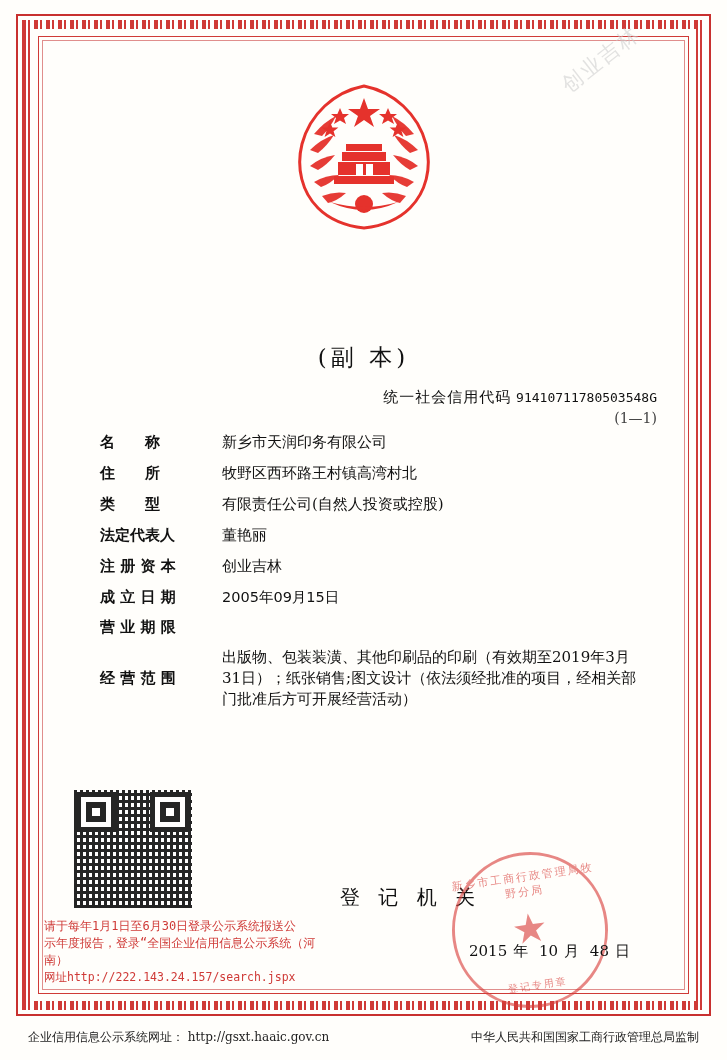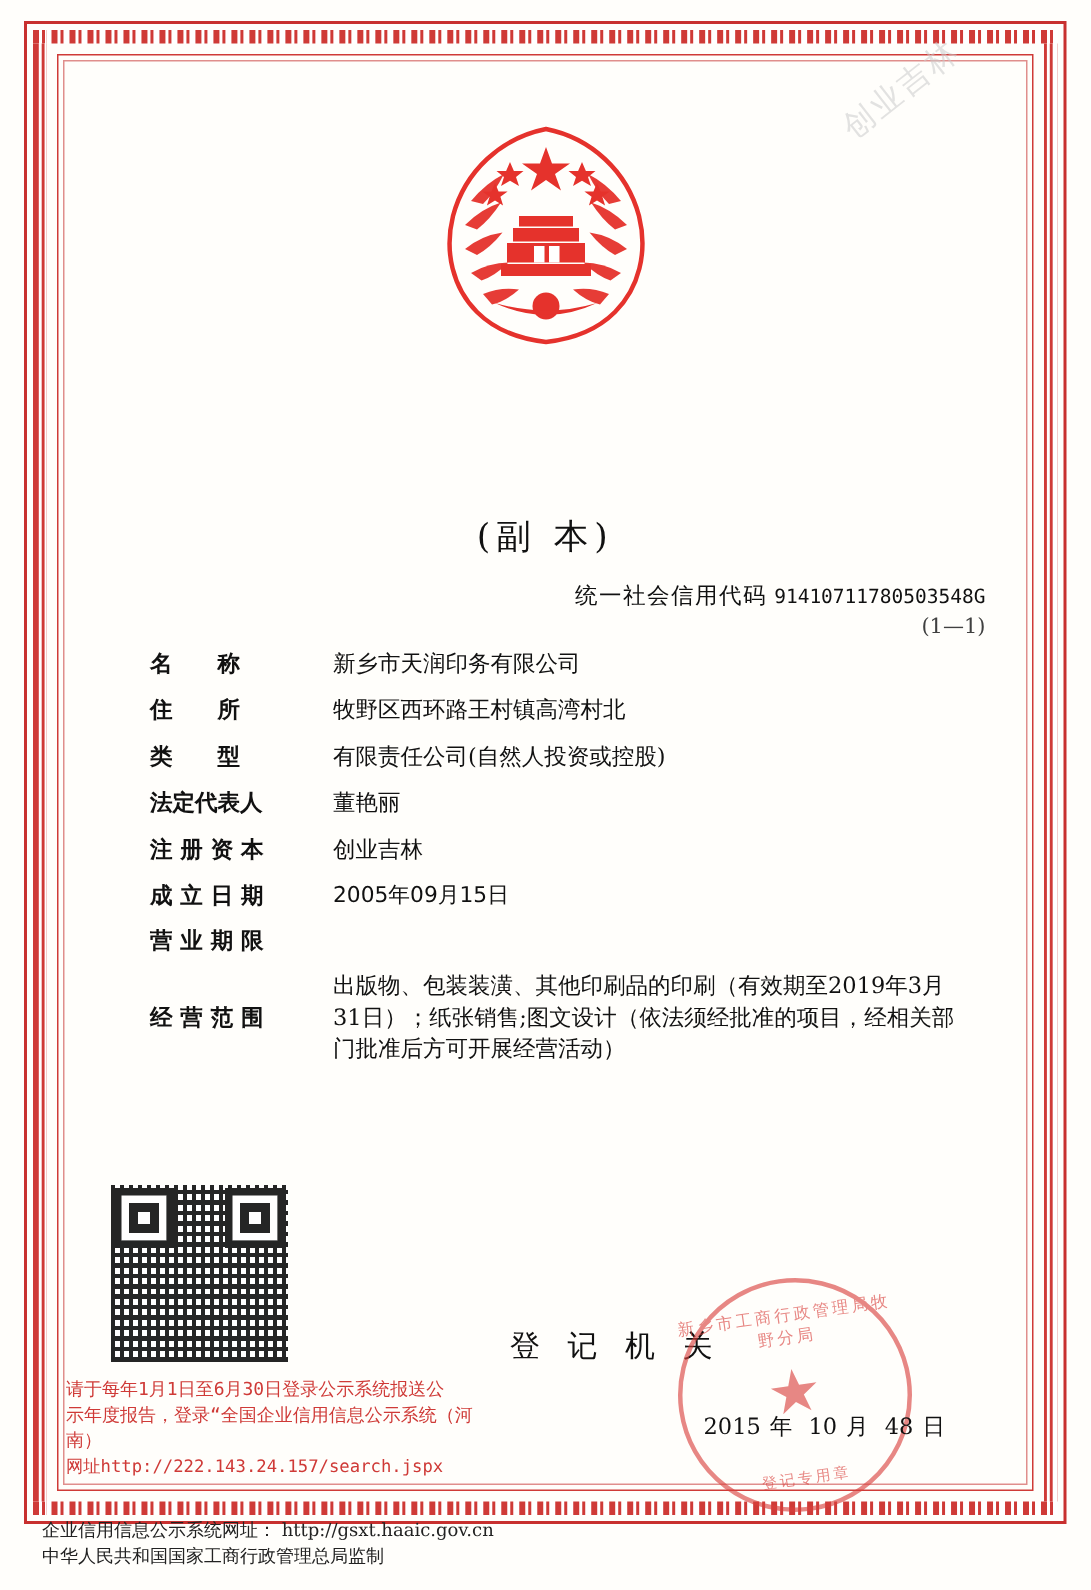--- a/index.html
+++ b/index.html
@@ -275,21 +275,20 @@
   .footer {
     position: absolute;
     left: 28px;
     right: 28px;
     bottom: 14px;
     display: flex;
     justify-content: space-between;
     font-family: "DejaVu Serif", serif;
     font-size: 12px;
     color: #222;
-    flex-direction: column;
   }
   .footer .left { letter-spacing: 0px; }
   .footer .right { letter-spacing: 0px; }
 </style>
 </head>
 <body>
 
 <div class="page">
 
   <div class="frame-outer"></div>

